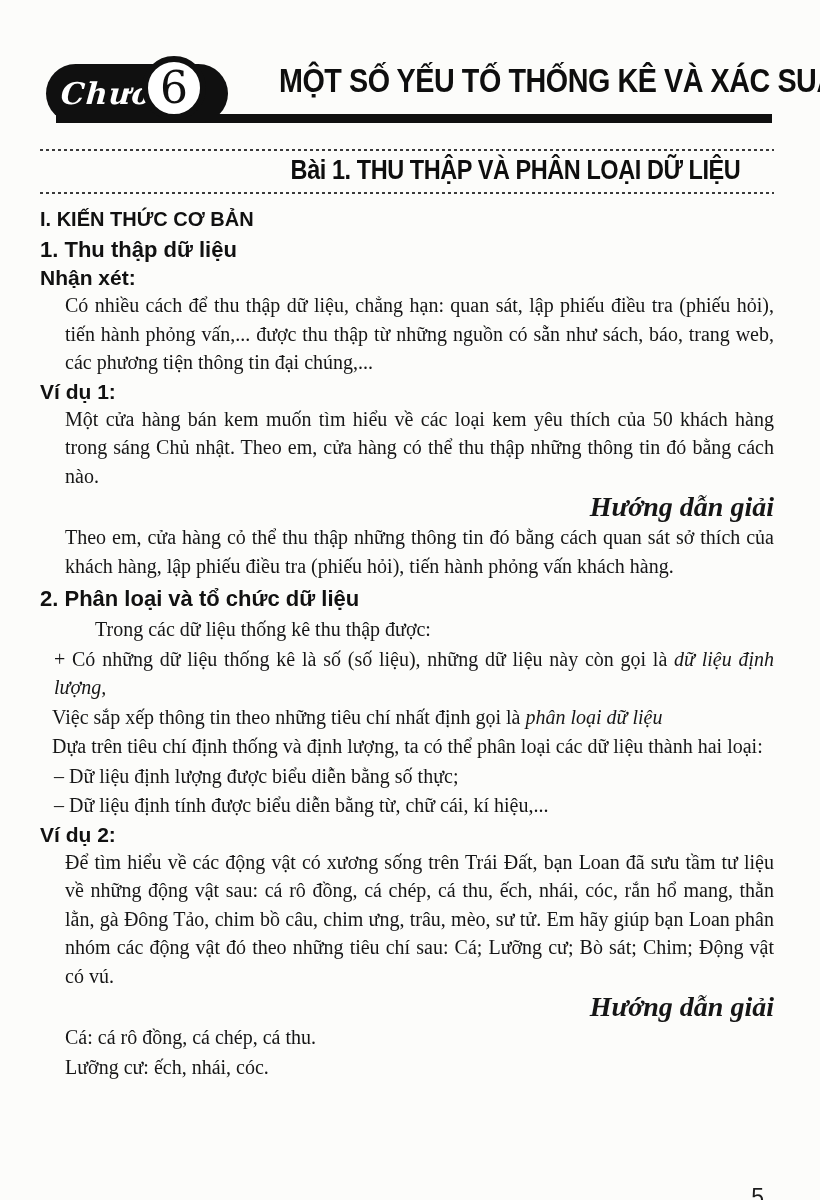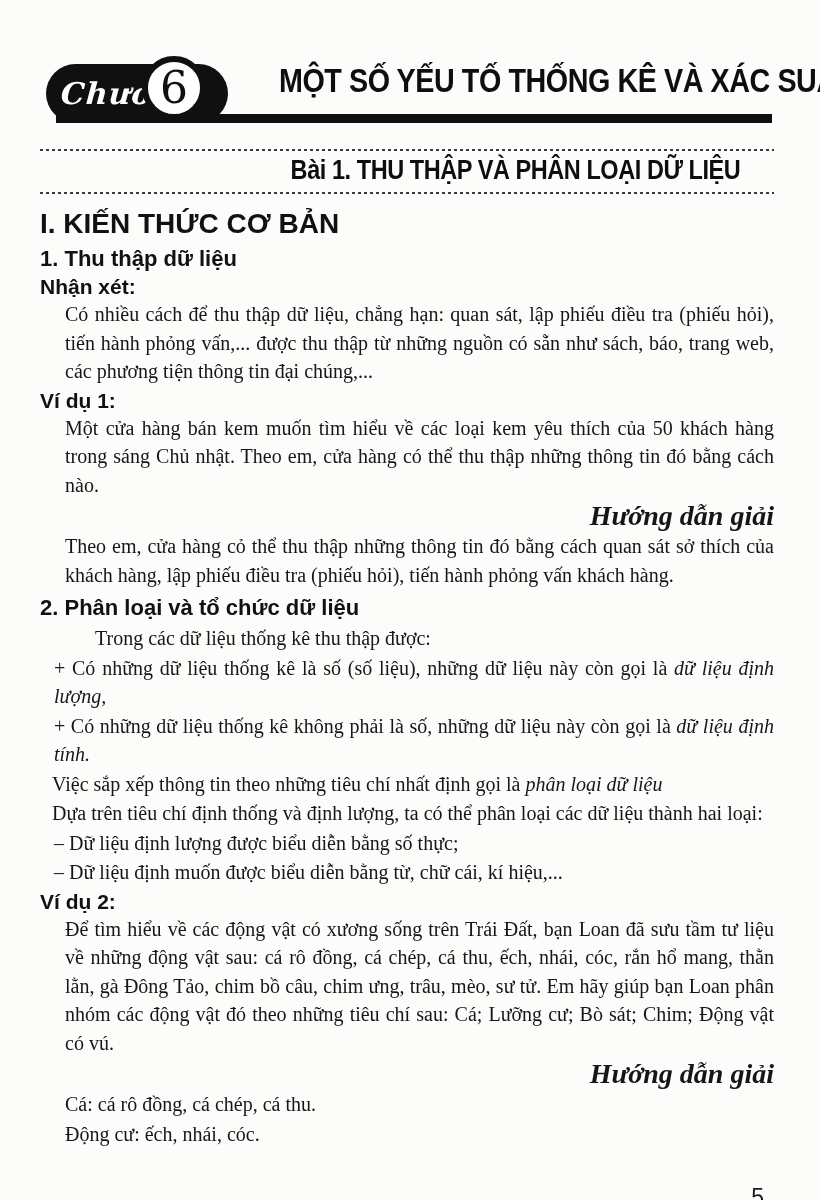--- a/index.html
+++ b/index.html
@@ -90,21 +90,21 @@
     padding: 4px 0 5px 0;
     white-space: nowrap;
     color: #0e0e0e;
   }
 
   
   main { padding-top: 6px; }
   .h-section {
     font-family: "Liberation Sans", sans-serif;
     font-weight: bold;
-    font-size: 28px;
+    font-size: 20px;
     margin: 8px 0 6px 0;
     color: #111;
   }
   .h-sub {
     font-family: "Liberation Sans", sans-serif;
     font-weight: bold;
     font-size: 22px;
     margin: 6px 0 3px 0;
     color: #111;
   }
@@ -181,33 +181,32 @@
 
     <div class="sol-head">Hướng dẫn giải</div>
     <p class="body ind-25">Theo em, cửa hàng cỏ thể thu thập những thông tin đó bằng cách quan sát sở thích của khách hàng, lập phiếu điều tra (phiếu hỏi), tiến hành phỏng vấn khách hàng.</p>
 
     <h4 class="h-sub">2. Phân loại và tổ chức dữ liệu</h4>
 
     <p class="body ind-55">Trong các dữ liệu thống kê thu thập được:</p>
 
     <p class="body ind-14"><span>+ Có những dữ liệu thống kê là số (số liệu), những dữ liệu này còn gọi là </span><em class="term">dữ liệu định lượng,</em></p>
 
-    <p class="body ind-14"><span>+ Có những dữ liệu thống kê không phải là số, những dữ liệu này còn gọi là </span><em class="term">dữ liệu định tính.</em></p>
 
     <p class="body ind-12"><span>Việc sắp xếp thông tin theo những tiêu chí nhất định gọi là </span><em class="term">phân loại dữ liệu</em></p>
 
     <p class="body ind-12">Dựa trên tiêu chí định thống và định lượng, ta có thể phân loại các dữ liệu thành hai loại:</p>
 
     <p class="body ind-14">– Dữ liệu định lượng được biểu diễn bằng số thực;</p>
-    <p class="body ind-14">– Dữ liệu định muốn được biểu diễn bằng từ, chữ cái, kí hiệu,...</p>
+    <p class="body ind-14">– Dữ liệu định tính được biểu diễn bằng từ, chữ cái, kí hiệu,...</p>
 
     <h5 class="h-label">Ví dụ 2:</h5>
     <p class="body ind-25">Để tìm hiểu về các động vật có xương sống trên Trái Đất, bạn Loan đã sưu tầm tư liệu về những động vật sau: cá rô đồng, cá chép, cá thu, ếch, nhái, cóc, rắn hổ mang, thằn lằn, gà Đông Tảo, chim bồ câu, chim ưng, trâu, mèo, sư tử. Em hãy giúp bạn Loan phân nhóm các động vật đó theo những tiêu chí sau: Cá; Lưỡng cư; Bò sát; Chim; Động vật có vú.</p>
 
     <div class="sol-head">Hướng dẫn giải</div>
     <p class="body ind-25">Cá: cá rô đồng, cá chép, cá thu.</p>
-    <p class="body ind-25">Động cư: ếch, nhái, cóc.</p>
+    <p class="body ind-25">Lưỡng cư: ếch, nhái, cóc.</p>
 
   </main>
 
   <span class="page-number">5</span>
 
 </div>
 
 </body></html>

